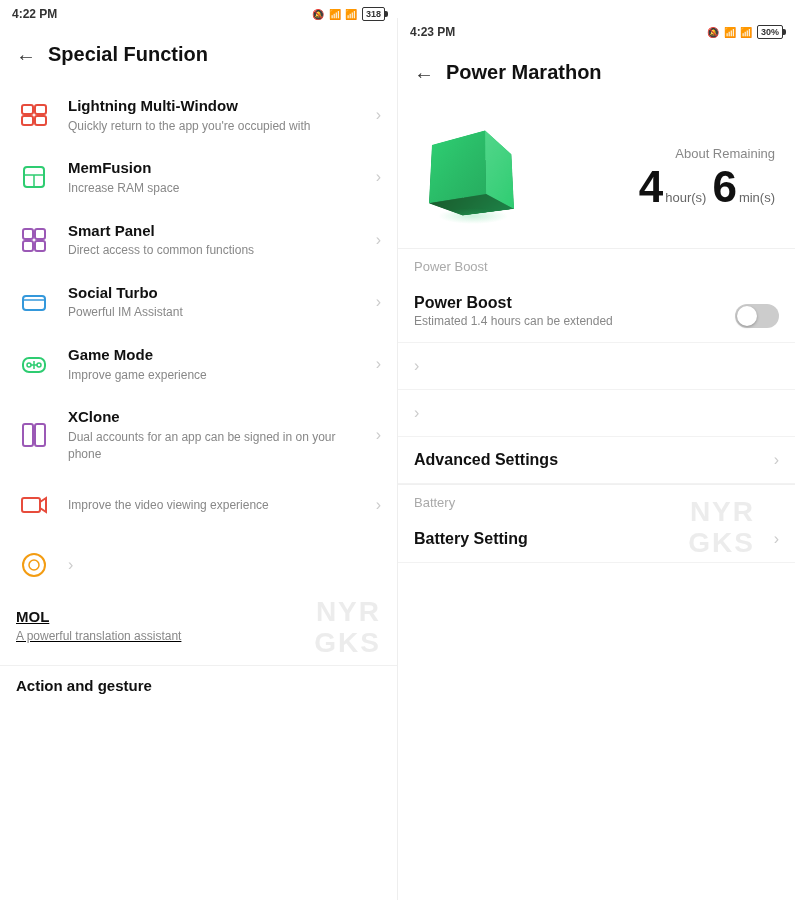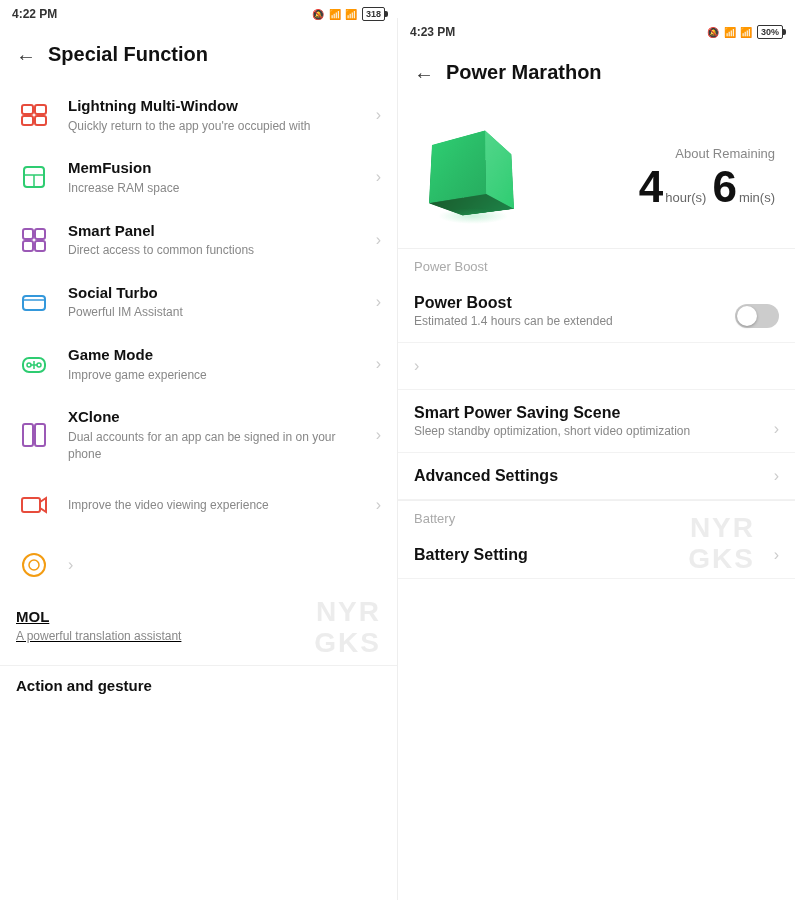--- a/index.html
+++ b/index.html
@@ -504,24 +504,20 @@
       <div class="right-menu-desc">Estimated 1.4 hours can be extended</div>
     </div>
     <div class="toggle-switch off"></div>
   </div>
 
   <div class="right-menu-item">
     <span class="right-chevron">›</span>
   </div>
 
   <div class="right-menu-item">
-    <div class="right-menu-text">
-      <div class="right-menu-label">Smart Power Saving Scene</div>
-      <div class="right-menu-desc">Sleep standby optimization, short video optimization</div>
-    </div>
     <span class="right-chevron">›</span>
   </div>
 
   <div class="right-menu-item">
     <div class="right-menu-text">
       <div class="right-menu-label">Advanced Settings</div>
     </div>
     <span class="right-chevron">›</span>
   </div>
 

